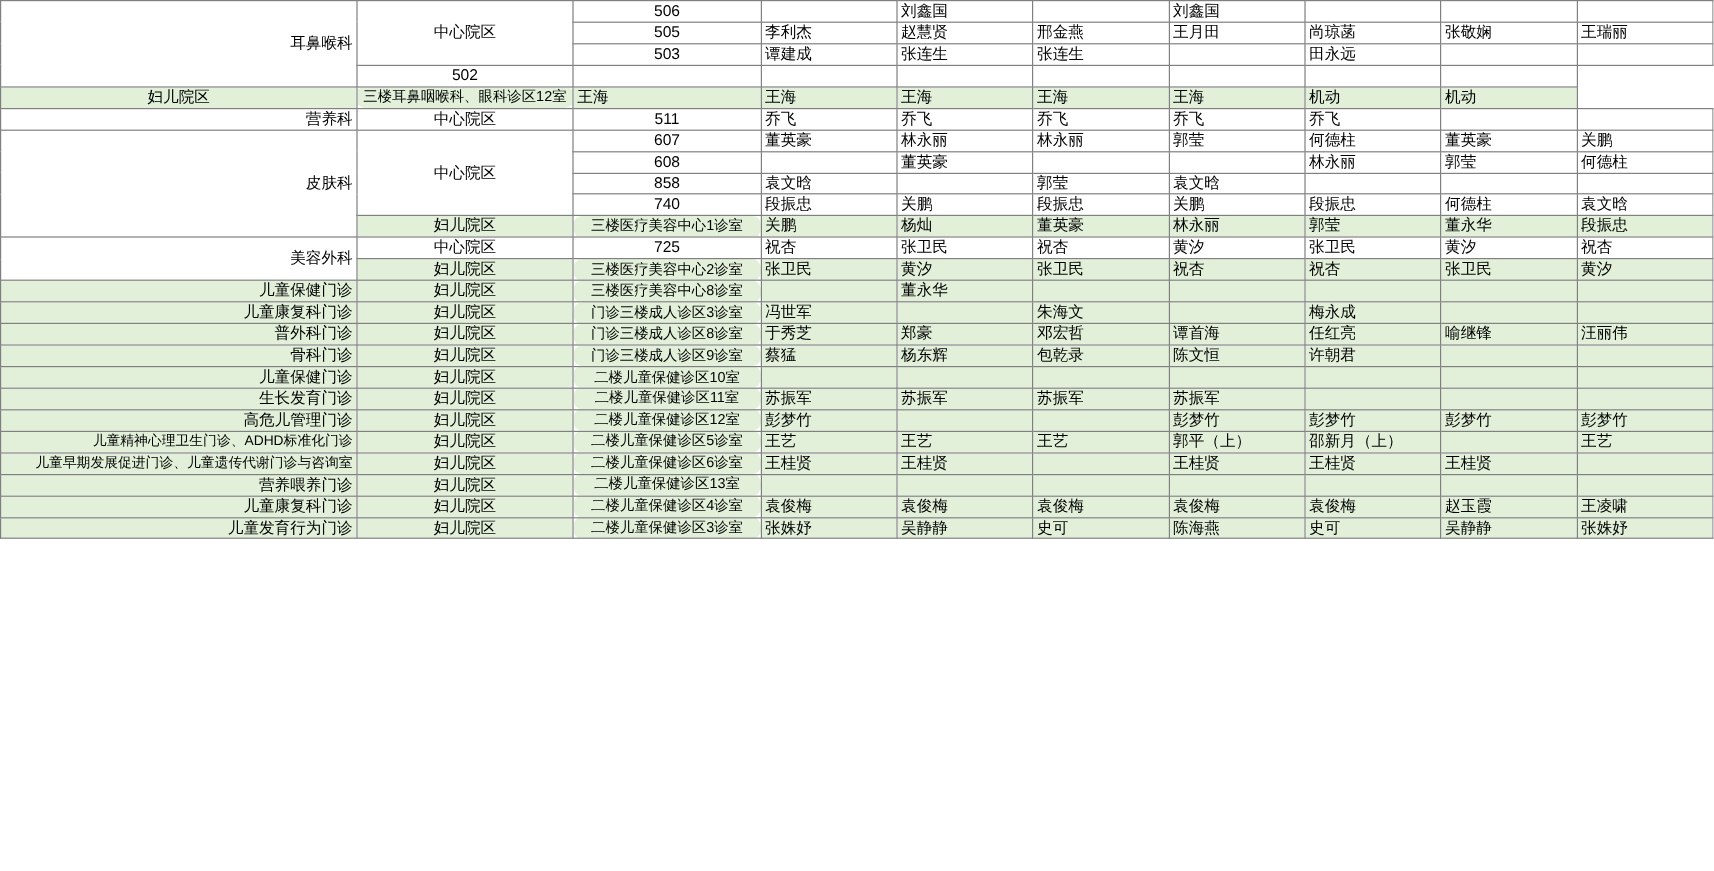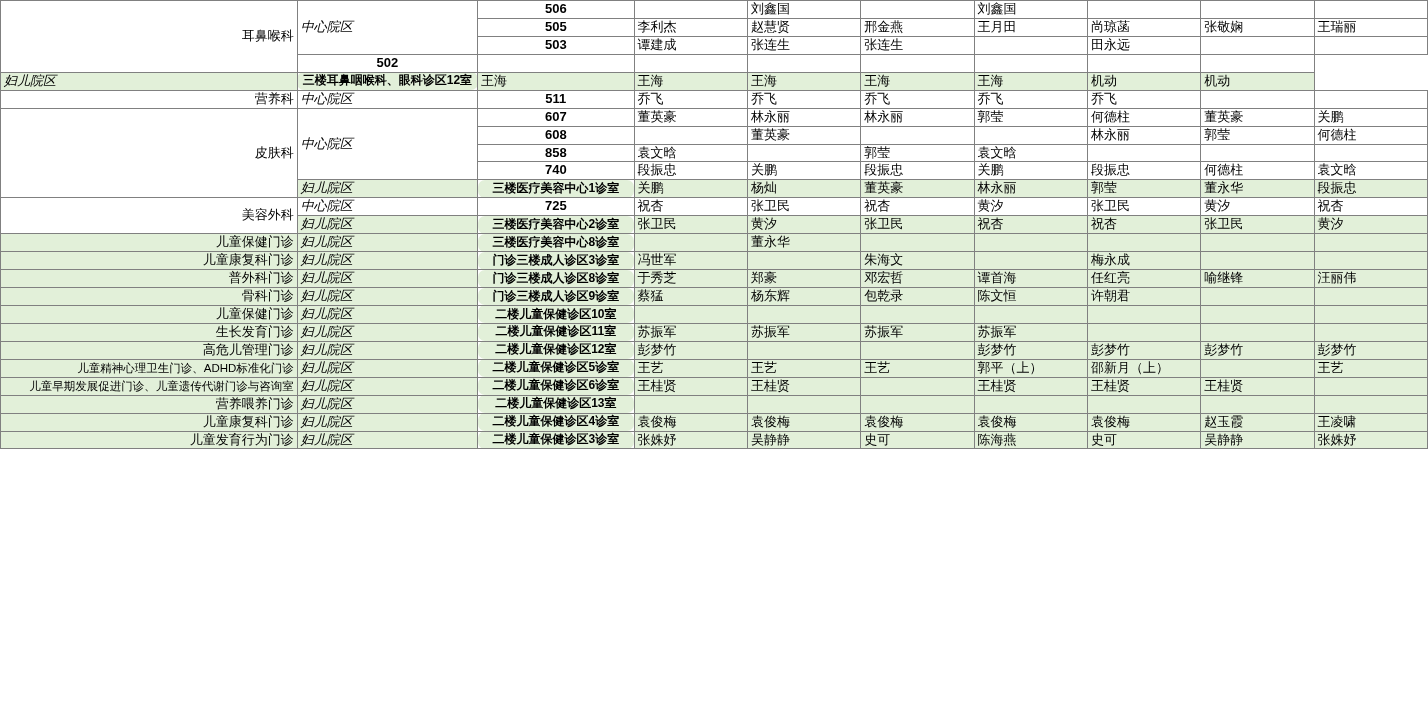--- a/index.html
+++ b/index.html
@@ -27,28 +27,26 @@
     line-height: 1.15;
     overflow: hidden;
     white-space: normal;
     word-break: break-all;
   }
   td.dept {
     text-align: right;
     width: 268px;
   }
   td.campus {
-    text-align: left;
+    text-align: center;
     width: 160px;
-    font-style: italic;
   }
   td.room {
     text-align: center;
     width: 138px;
-    font-weight: bold;
   }
   td.doc {
     text-align: left;
     width: 98px;
     padding-left: 4px;
   }
   tr.green td {
     background: #e2f0d9;
   }
   tr.white td {

